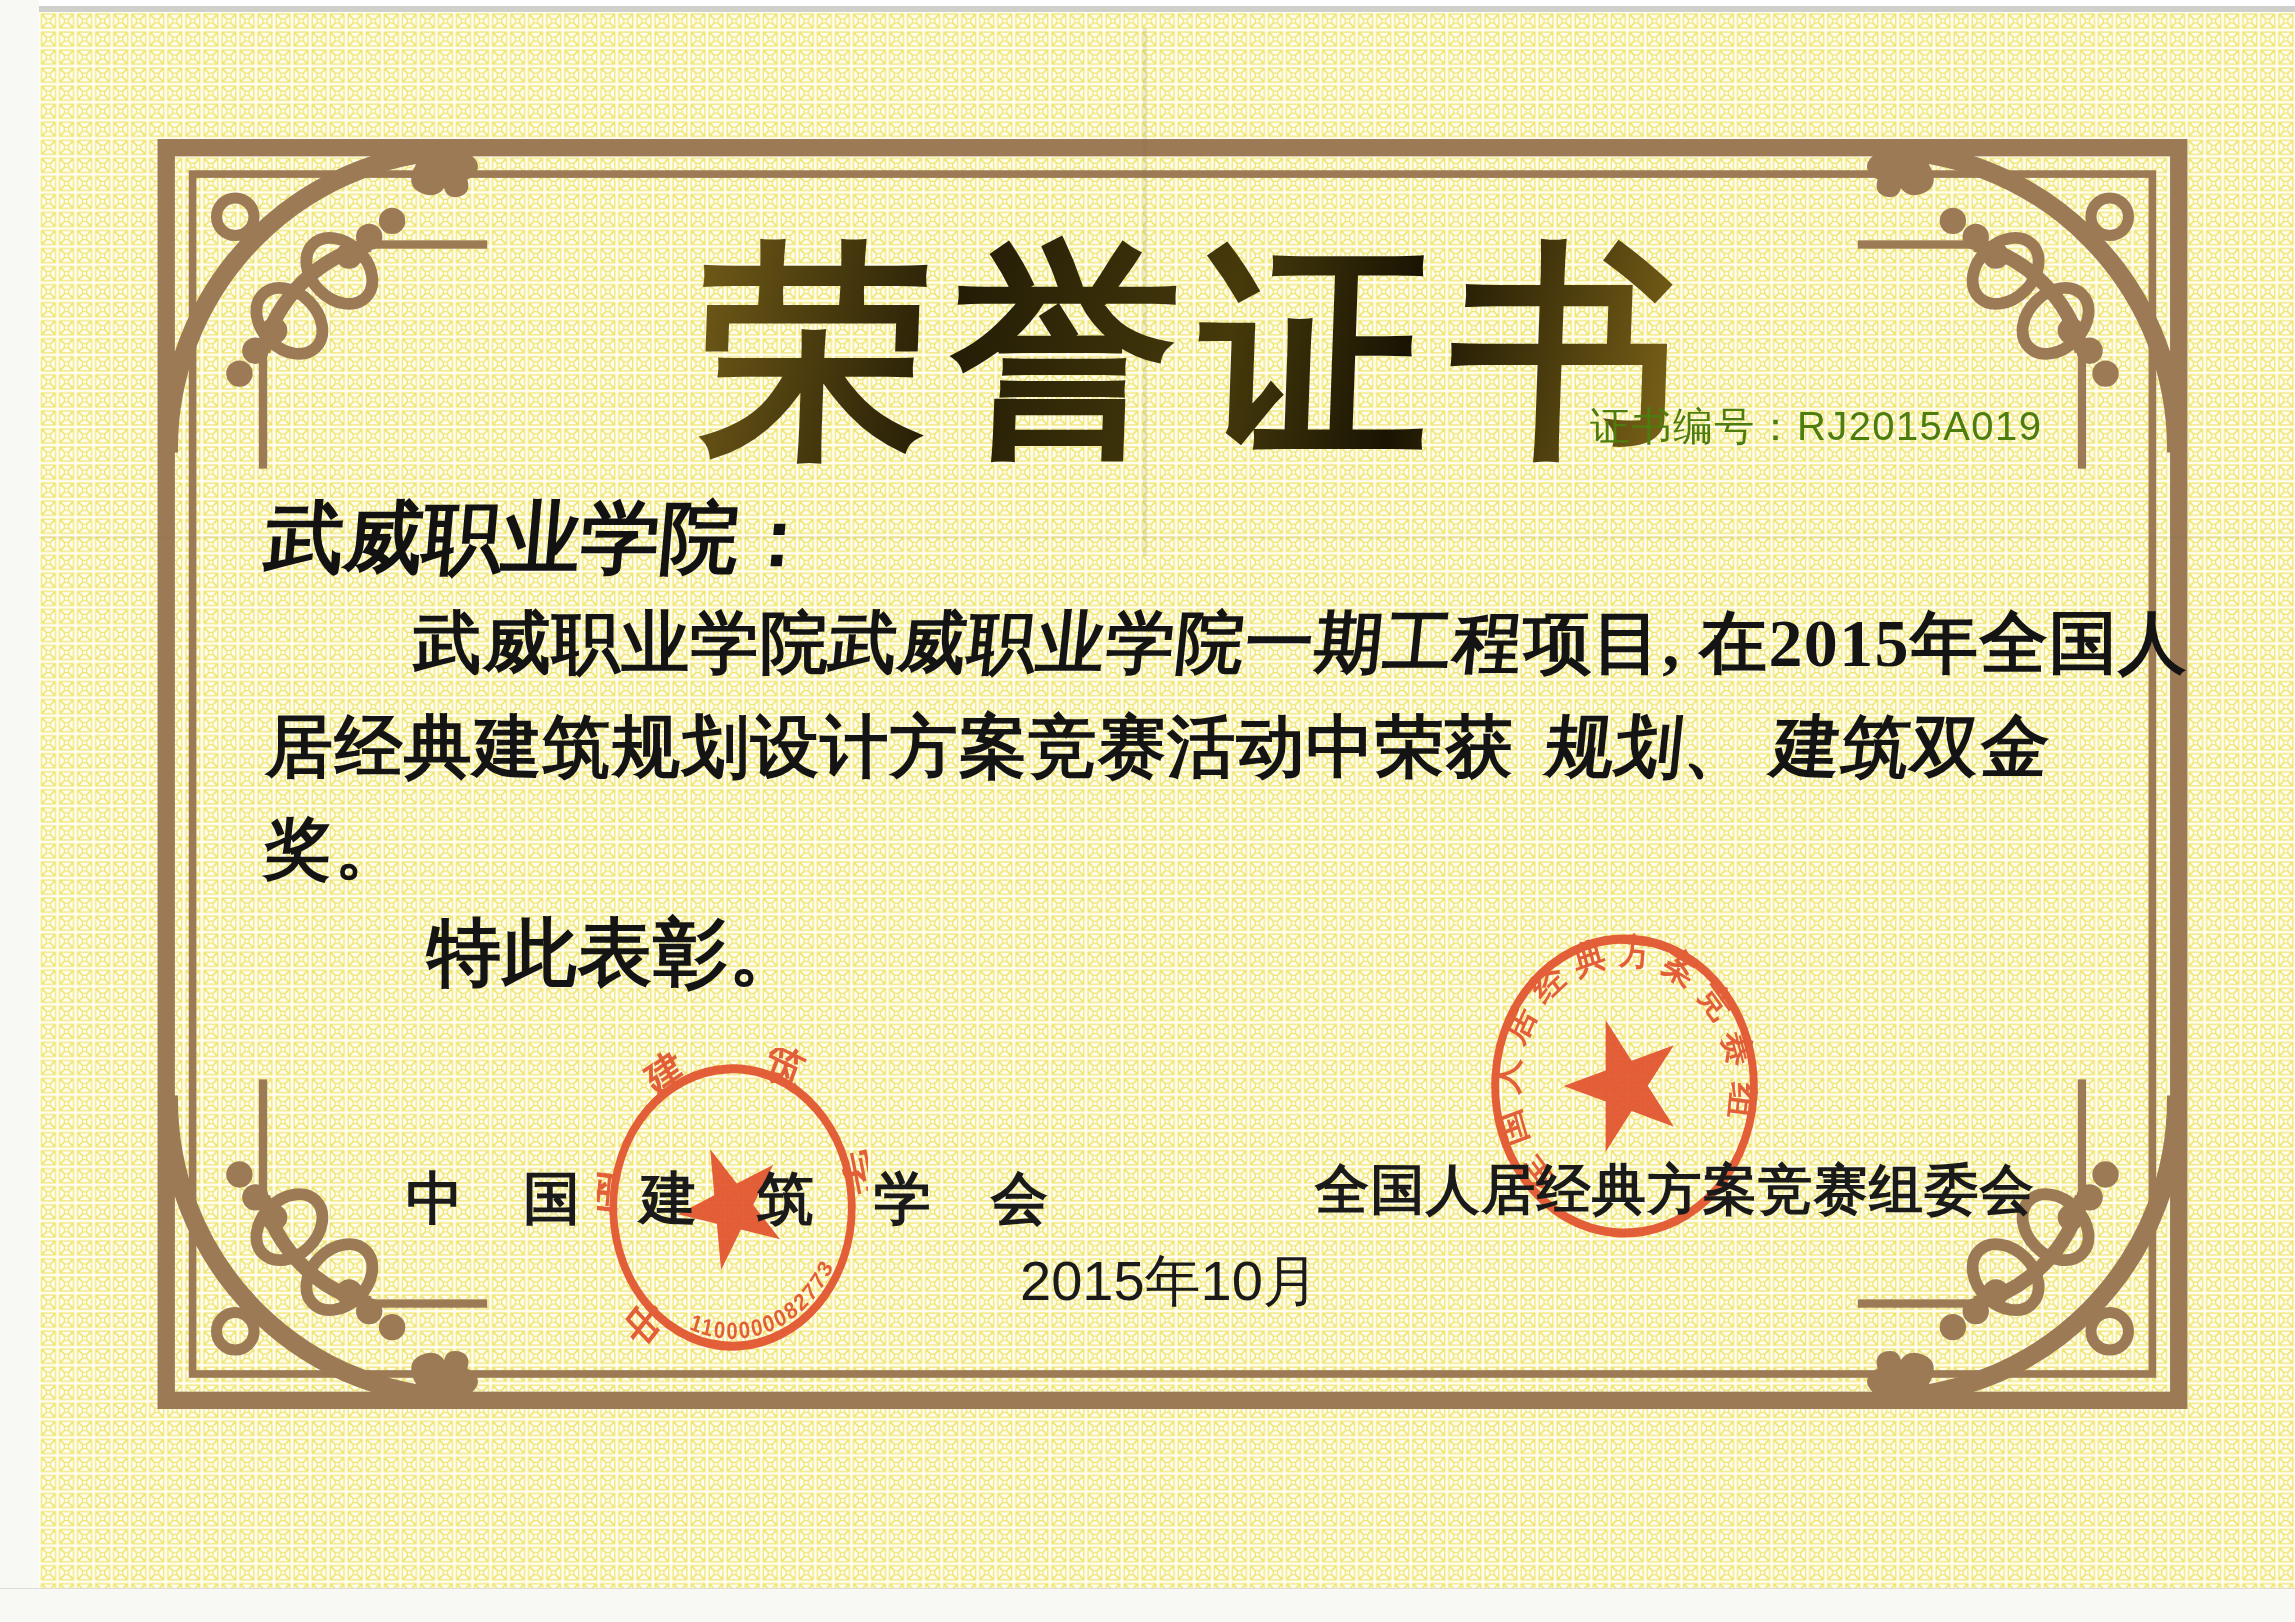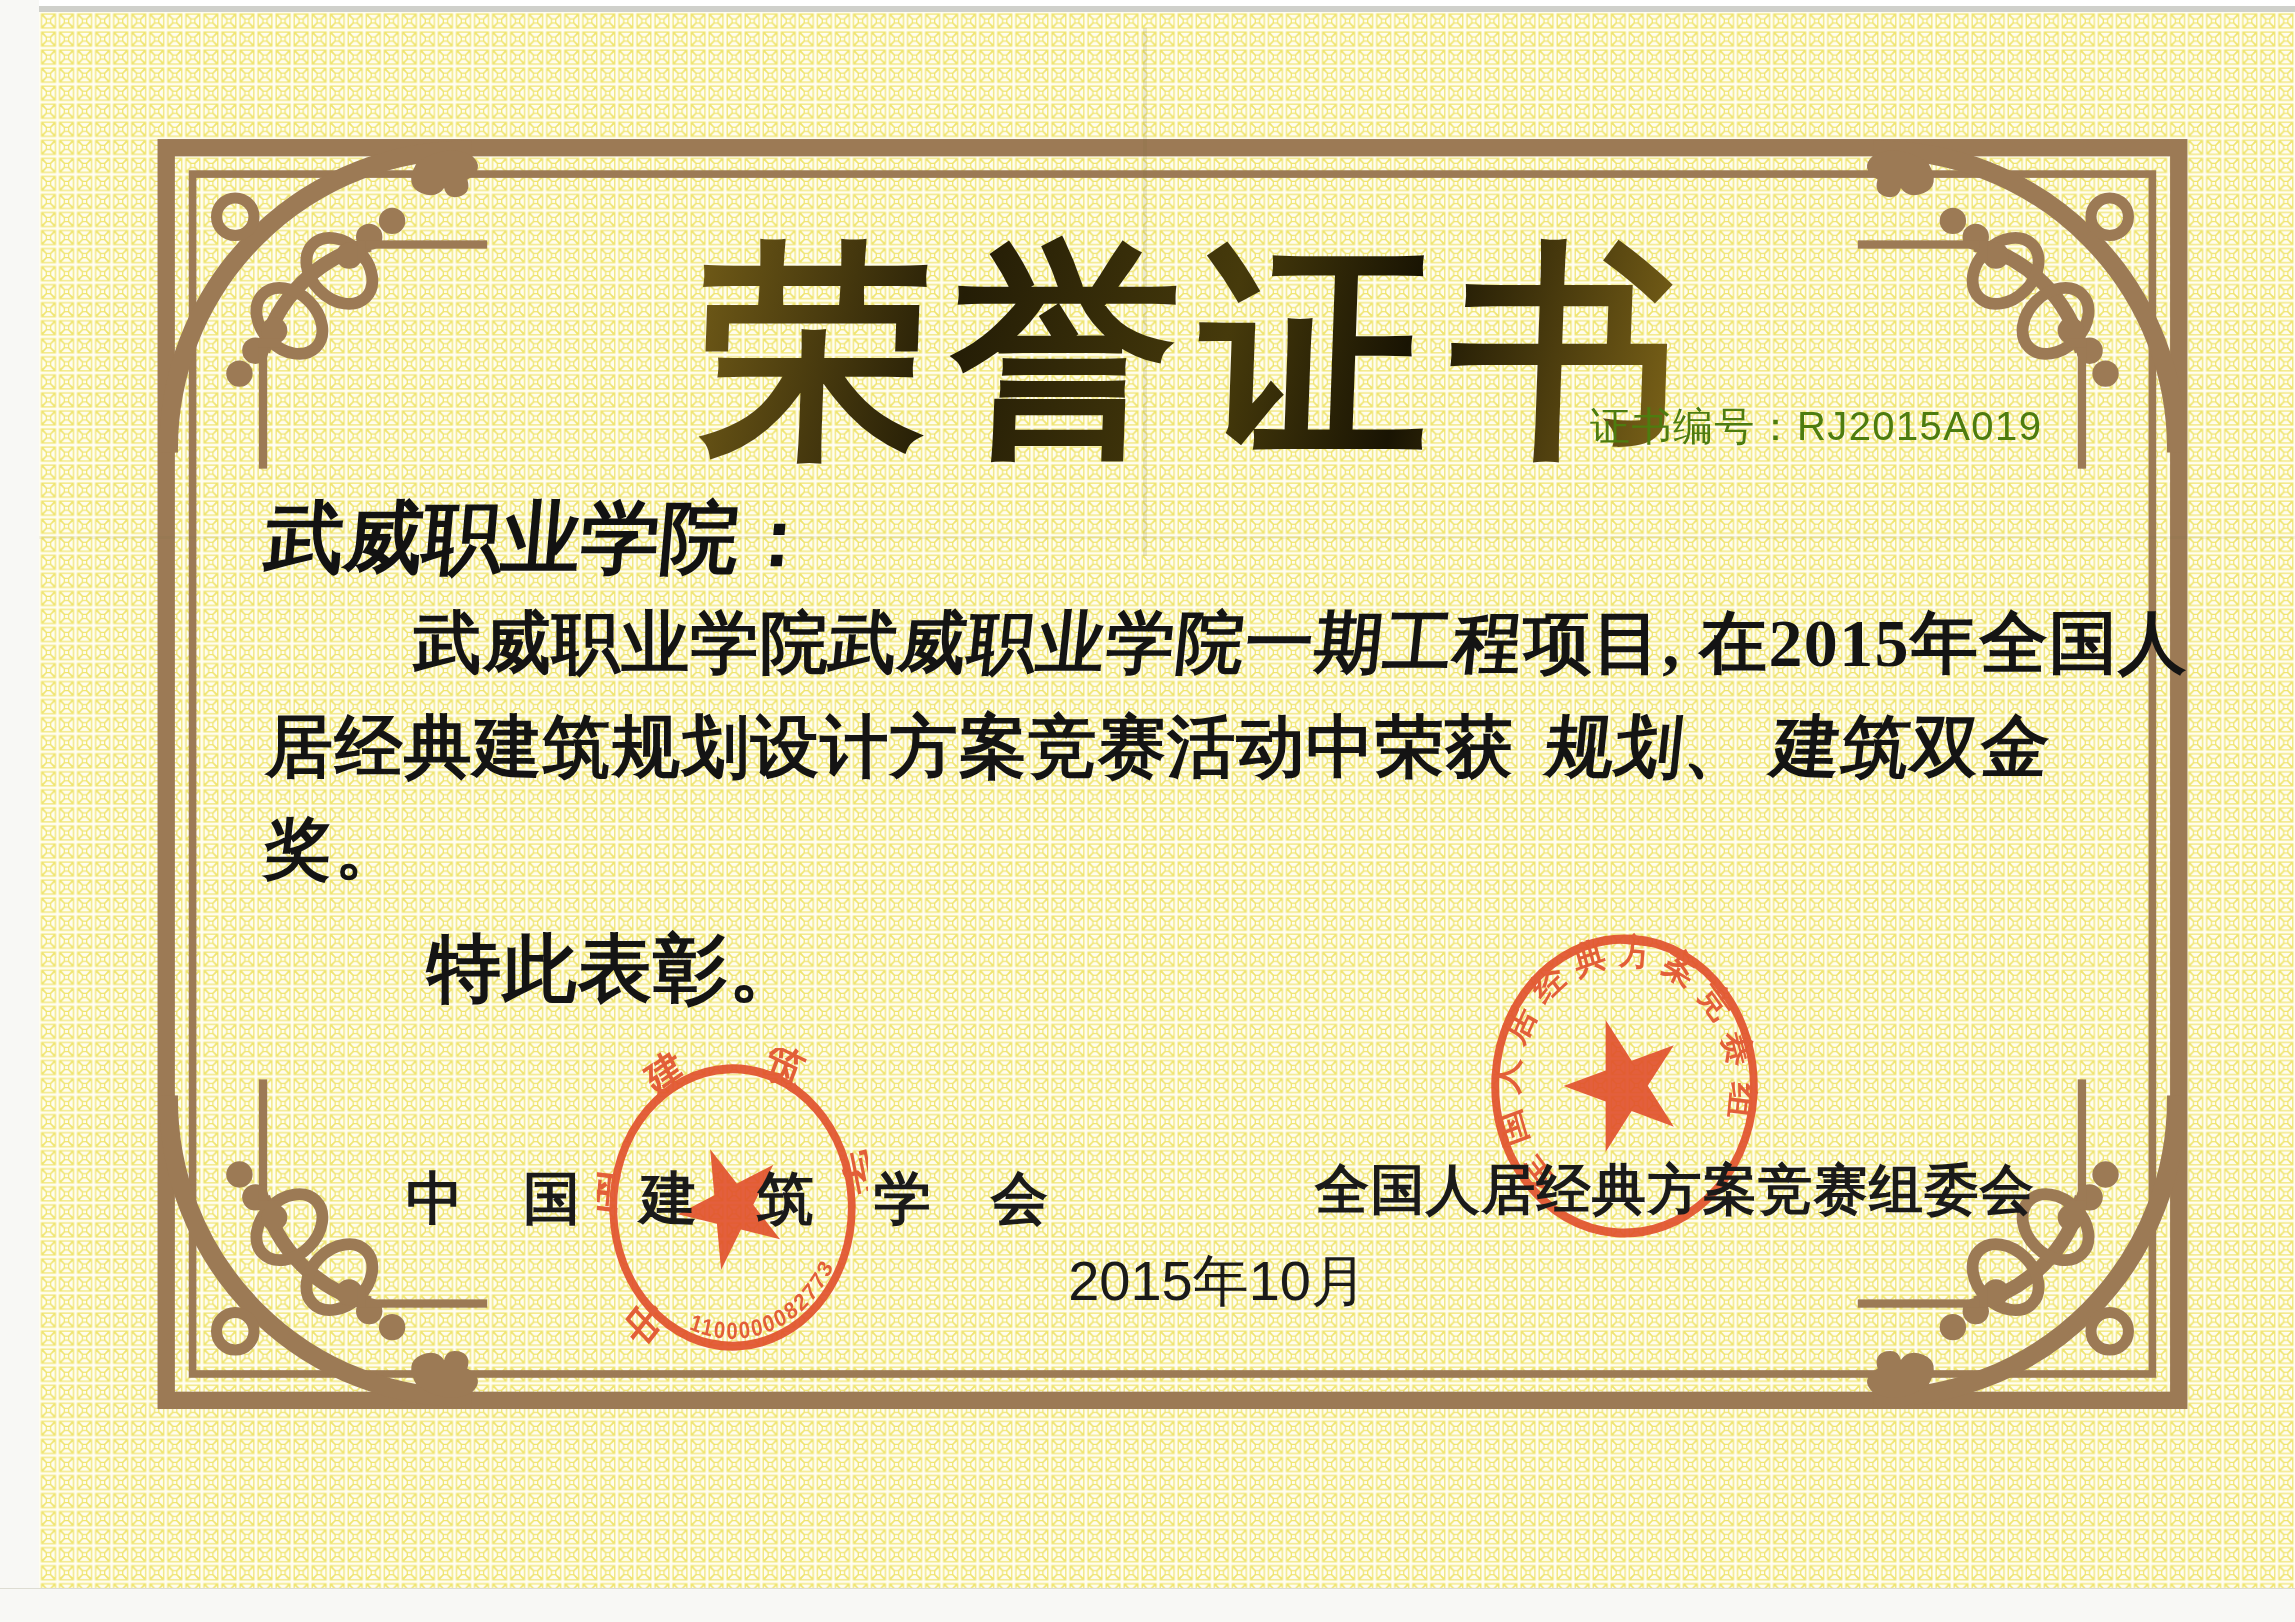--- a/index.html
+++ b/index.html
@@ -35,28 +35,28 @@
     color:#4d7c0f;font-family:"Liberation Sans","DejaVu Sans",sans-serif;white-space:nowrap;
   }
   .recipient{
     position:absolute;left:265px;top:486px;font-size:79px;font-weight:700;color:#121212;
     white-space:nowrap;transform:skewX(-5deg);
   }
   .bodyline{position:absolute;color:#141414;font-size:68px;font-weight:700;white-space:nowrap;letter-spacing:1.4px;}
   .bl1{left:413px;top:598px;}
   .bl2{left:265px;top:702px;}
   .bl3{left:265px;top:804px;}
-  .closing{left:427px;top:904px;font-size:74px;margin-top:16px;}
+  .closing{left:427px;top:904px;font-size:74px;}
   .fillin{font-weight:600;transform:skewX(-6deg);display:inline-block;}
   .gap{display:inline-block;width:32px;}
   .org{position:absolute;color:#1a1a1a;font-weight:600;white-space:nowrap;
        font-family:"Liberation Sans","DejaVu Sans",sans-serif;}
   .org-left{left:406px;top:1161px;font-size:57px;letter-spacing:60px;}
   .org-right{left:1315px;top:1154px;font-size:54px;letter-spacing:1.4px;}
-  .dateline{position:absolute;left:1020px;top:1244px;width:347px;text-align:right;
+  .dateline{position:absolute;left:1020px;top:1244px;width:347px;text-align:left;
        font-size:56px;color:#1a1a1a;font-family:"Liberation Sans","DejaVu Sans",sans-serif;white-space:nowrap;}
   .seal{position:absolute;opacity:.9;}
 </style>
 </head>
 <body>
 
 <div class="scan-top-strip"></div>
 <div class="scan-top-line"></div>
 <div class="scan-left-strip"></div>
 

